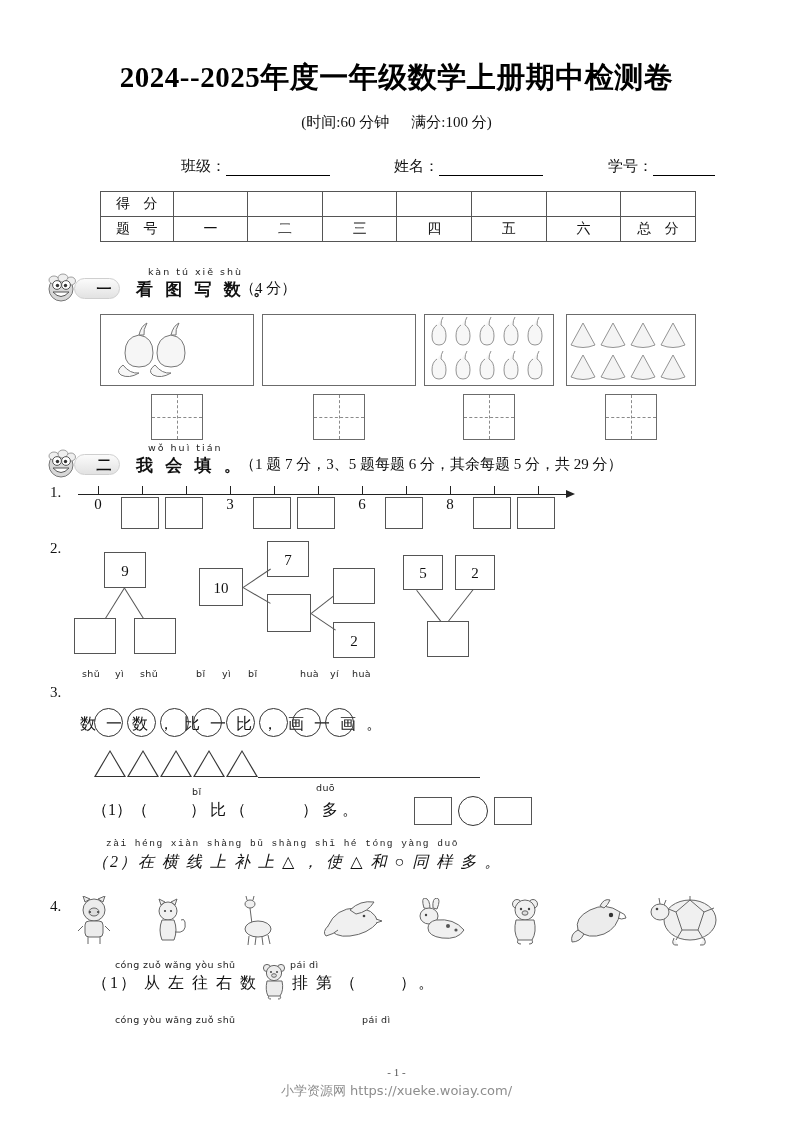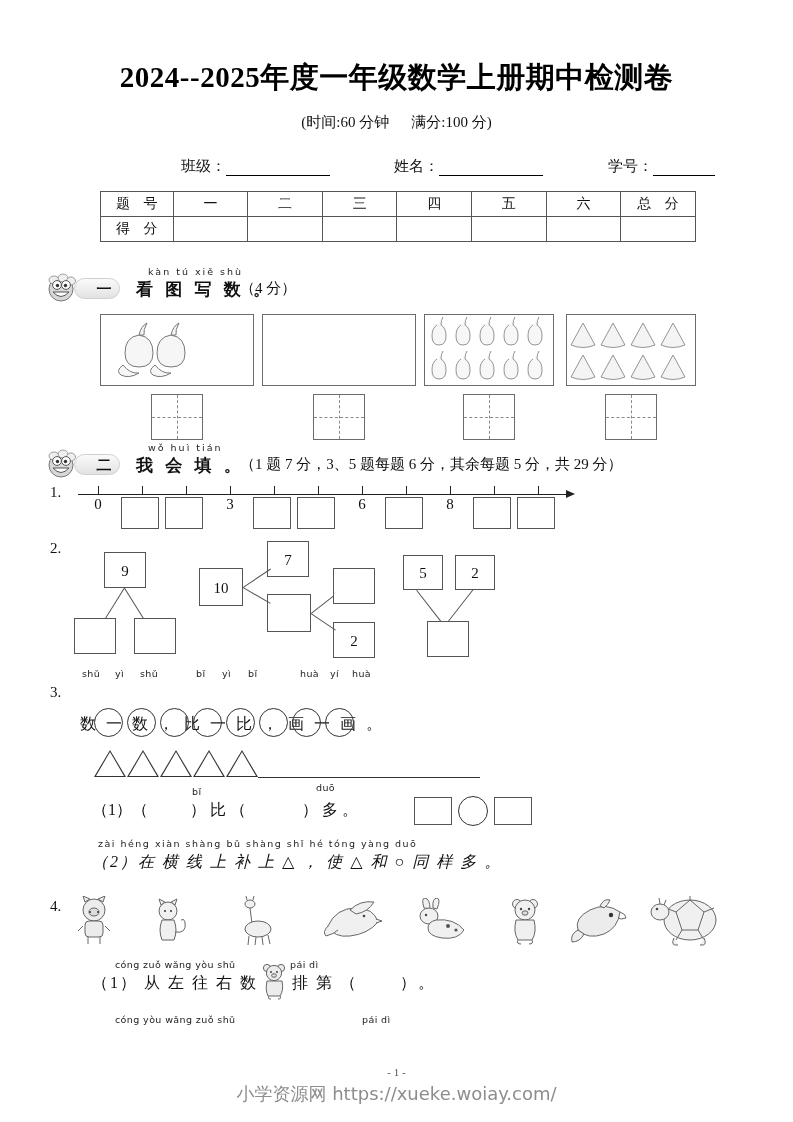--- a/index.html
+++ b/index.html
@@ -248,21 +248,21 @@
     border-right: 14px solid transparent;
     border-bottom: 24px solid #fff;
   }
   .animal { position: absolute; }
   .footer-note {
     position: absolute;
     left: 0; top: 1082px;
     width: 793px;
     text-align: center;
     font-family: "DejaVu Sans", "Liberation Sans", sans-serif;
-    font-size: 18px;
+    font-size: 13px;
     color: #8d8d8d;
   }
   .page-no {
     position: absolute;
     left: 0; top: 1066px;
     width: 793px;
     text-align: center;
     font-size: 11px;
     color: #555;
   }
@@ -285,38 +285,38 @@
       <span class="lbl">姓名：</span><span class="underline u-long"></span>
     </div>
     <div class="info-item" style="left:563px;margin-left:45px;">
       <span class="lbl">学号：</span><span class="underline u-short"></span>
     </div>
   </div>
 
   <table class="score-table">
     <tbody>
         <tr>
+      <td class="head-label">得 分</td>
+      <td></td>
+      <td></td>
+      <td></td>
+      <td></td>
+      <td></td>
+      <td></td>
+      <td></td>
+    </tr>
+    <tr>
       <td class="head-label">题 号</td>
       <td class="col">一</td>
       <td class="col">二</td>
       <td class="col">三</td>
       <td class="col">四</td>
       <td class="col">五</td>
       <td class="col">六</td>
       <td class="total">总 分</td>
-    </tr>
-    <tr>
-      <td class="head-label">得 分</td>
-      <td></td>
-      <td></td>
-      <td></td>
-      <td></td>
-      <td></td>
-      <td></td>
-      <td></td>
     </tr>
   </tbody>
     </table>
 
   <div class="sec" style="top:270px;">
     <svg class="sheep" viewBox="0 0 40 32">
       <ellipse cx="17" cy="17" rx="12" ry="12" fill="#d8d8d8" stroke="#777" stroke-width="1"></ellipse>
       <ellipse cx="10" cy="8" rx="5" ry="4" fill="#efefef" stroke="#888" stroke-width="0.8"></ellipse>
       <ellipse cx="19" cy="6" rx="5" ry="4" fill="#efefef" stroke="#888" stroke-width="0.8"></ellipse>
       <ellipse cx="27" cy="9" rx="4.5" ry="4" fill="#efefef" stroke="#888" stroke-width="0.8"></ellipse>
@@ -505,21 +505,21 @@
 
   <div class="pinyin" style="left:192px; top:786px;">bǐ</div>
   <div class="pinyin" style="left:316px; top:782px;text-align:right;">duō</div>
   <div class="qtext-plain" style="left:92px; top:800px; font-size:16px;">
     <span>（1）（</span><span style="display:inline-block;width:42px;"></span><span>） 比 （</span><span style="display:inline-block;width:56px;"></span><span>） 多 。</span>
   </div>
   <div class="sq" style="left:414px; top:797px; width:38px; height:28px;"></div>
   <div class="circ" style="left:458px; top:796px; width:30px; height:30px;"></div>
   <div class="sq" style="left:494px; top:797px; width:38px; height:28px;"></div>
 
-  <div class="pinyin" style="left:98px; top:838px; letter-spacing:1.5px;">zài héng xiàn shàng bǔ shàng          shǐ      hé      tóng yàng duō</div>
+  <div class="pinyin" style="left:106px; top:838px; letter-spacing:1.5px;font-family:Liberation Mono, monospace;">zài héng xiàn shàng bǔ shàng          shǐ      hé      tóng yàng duō</div>
   <div class="qtext-plain" style="left:92px; top:852px; font-size:16px; letter-spacing:2px;font-style:italic;">（2）在 横 线 上 补 上 △ ， 使 △ 和 ○ 同 样 多 。</div>
 
   <div class="qnum" style="left:50px; top:898px;">4.</div>
   <div>
     <svg class="animal" style="left:70px; top:896px;" width="48" height="50" viewBox="0 0 48 50">
       <g fill="#ececec" stroke="#666" stroke-width="1">
         <circle cx="24" cy="14" r="11"></circle>
         <ellipse cx="24" cy="16" rx="5" ry="4" fill="#ddd"></ellipse>
         <circle cx="20" cy="16" r="1.1" fill="#444" stroke="none"></circle>
           <circle cx="28" cy="16" r="1.1" fill="#444" stroke="none"></circle>

